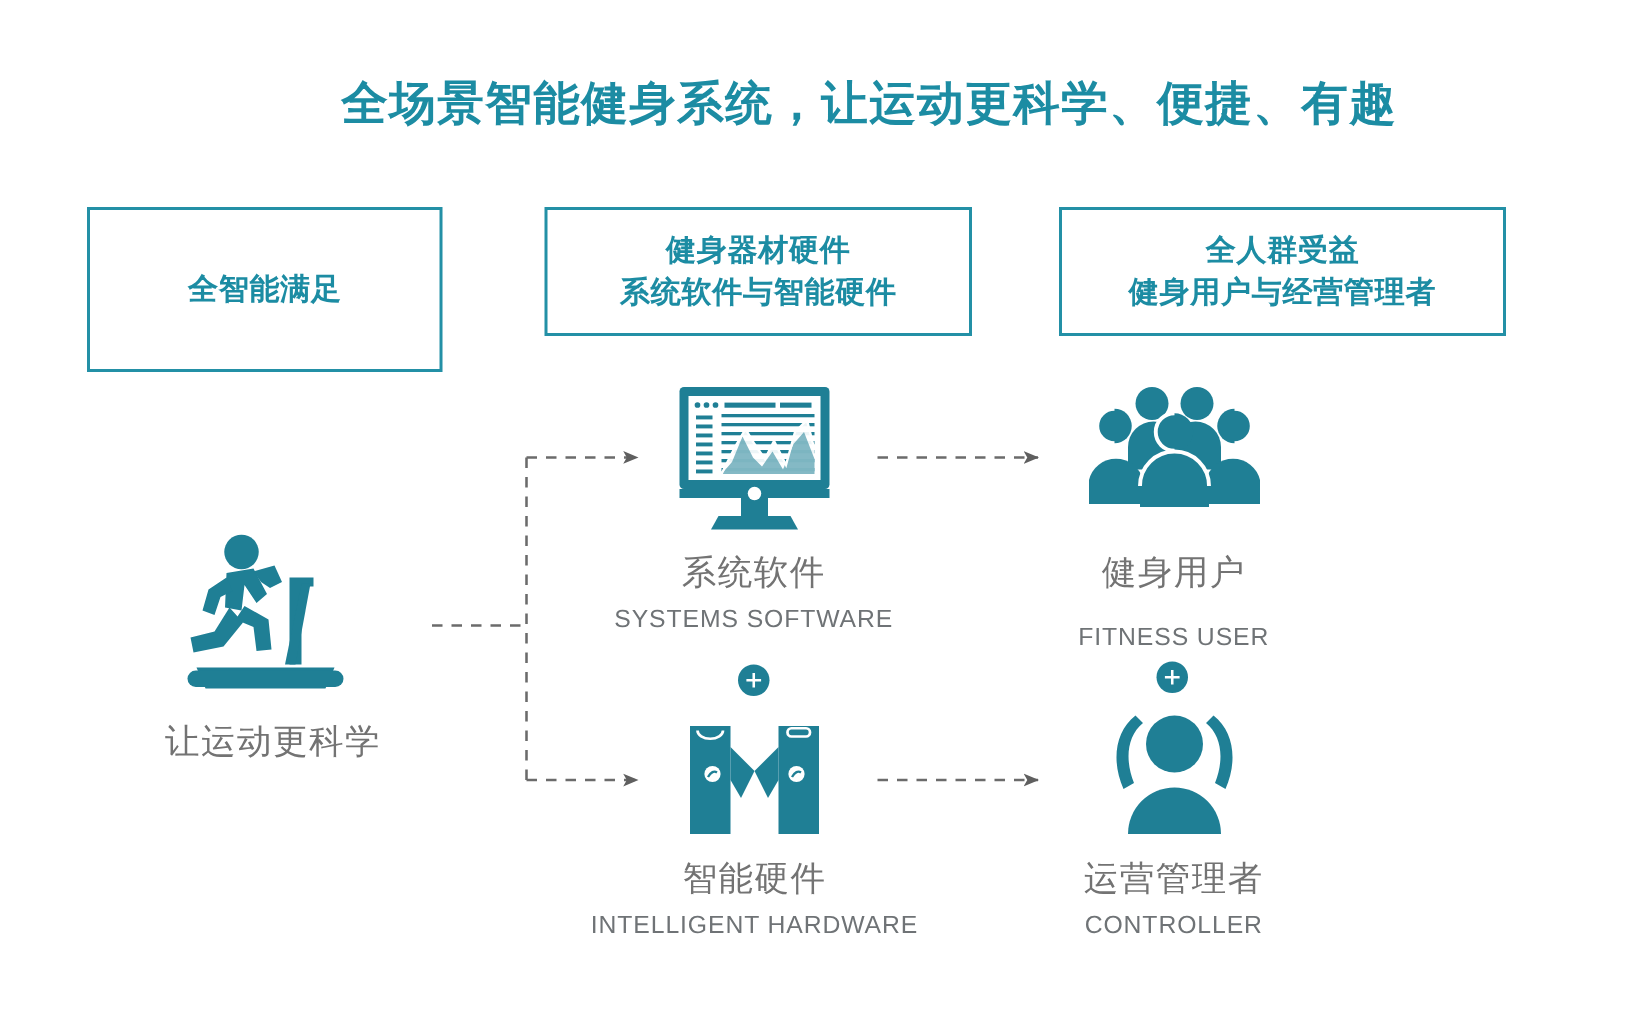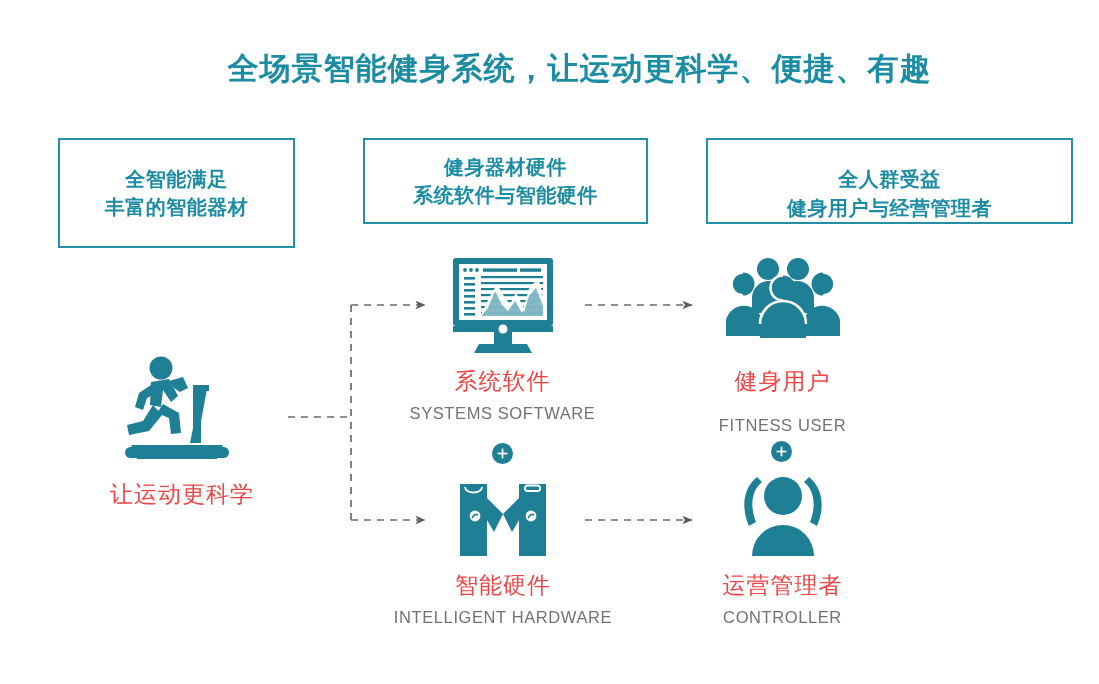--- a/index.html
+++ b/index.html
@@ -42,37 +42,37 @@
     align-items: center;
     justify-content: center;
     color: #1c8ca3;
     font-weight: bold;
     font-size: 20px;
     line-height: 1.42;
     letter-spacing: 0.5px;
   }
   #hdr-box-1 { left: 58px;  top: 138px; width: 237px; height: 110px; }
   #hdr-box-2 { left: 363px; top: 138px; width: 285px; height: 86px; }
-  #hdr-box-3 { left: 706px; top: 138px; width: 367px; height: 86px; justify-content: flex-end; }
+  #hdr-box-3 { left: 706px; top: 138px; width: 298px; height: 86px; }
 
   
   .node {
     position: absolute;
     display: flex;
     flex-direction: column;
     align-items: center;
   }
   .node-icon {
     display: flex;
     align-items: flex-end;
     justify-content: center;
   }
   .node-cn {
     font-size: 23px;
-    color: #ef4444;
+    color: #737373;
     letter-spacing: 1px;
     margin-top: 12px;
     white-space: nowrap;
   }
   .node-en {
     font-size: 16.5px;
     color: #6f7376;
     letter-spacing: 0.6px;
     margin-top: 7px;
     white-space: nowrap;
@@ -107,21 +107,20 @@
     pointer-events: none;
   }
 </style>
 </head>
 <body>
 
 <div id="page-title">全场景智能健身系统，让运动更科学、便捷、有趣</div>
 
 <div class="hdr-box" id="hdr-box-1">
   <span>全智能满足</span>
-  <span>丰富的智能器材</span>
 </div>
 <div class="hdr-box" id="hdr-box-2">
   <span>健身器材硬件</span>
   <span>系统软件与智能硬件</span>
 </div>
 <div class="hdr-box" id="hdr-box-3">
   <span>全人群受益</span>
   <span>健身用户与经营管理者</span>
 </div>
 

